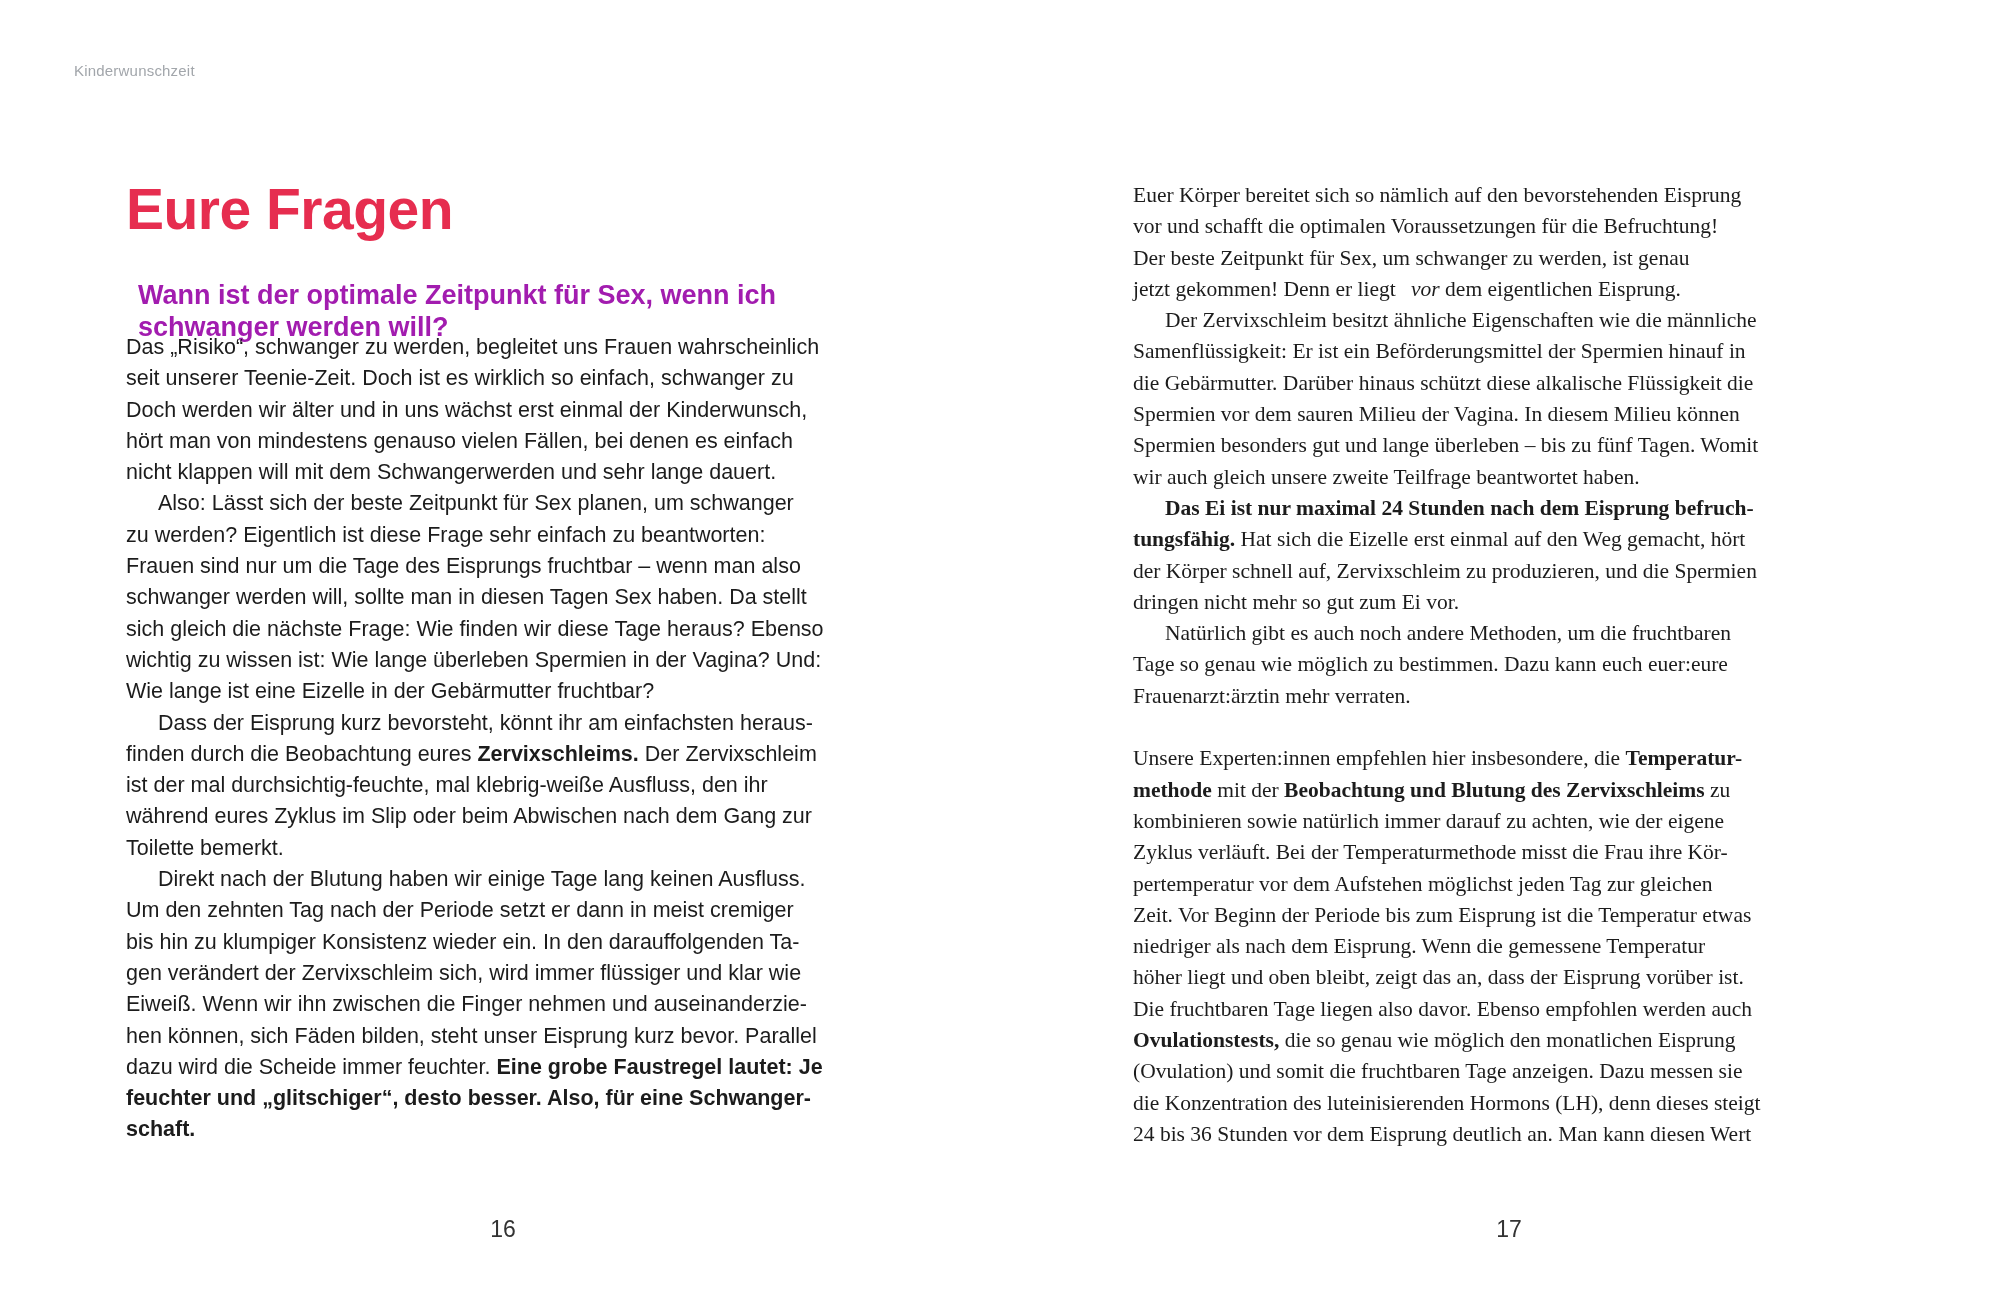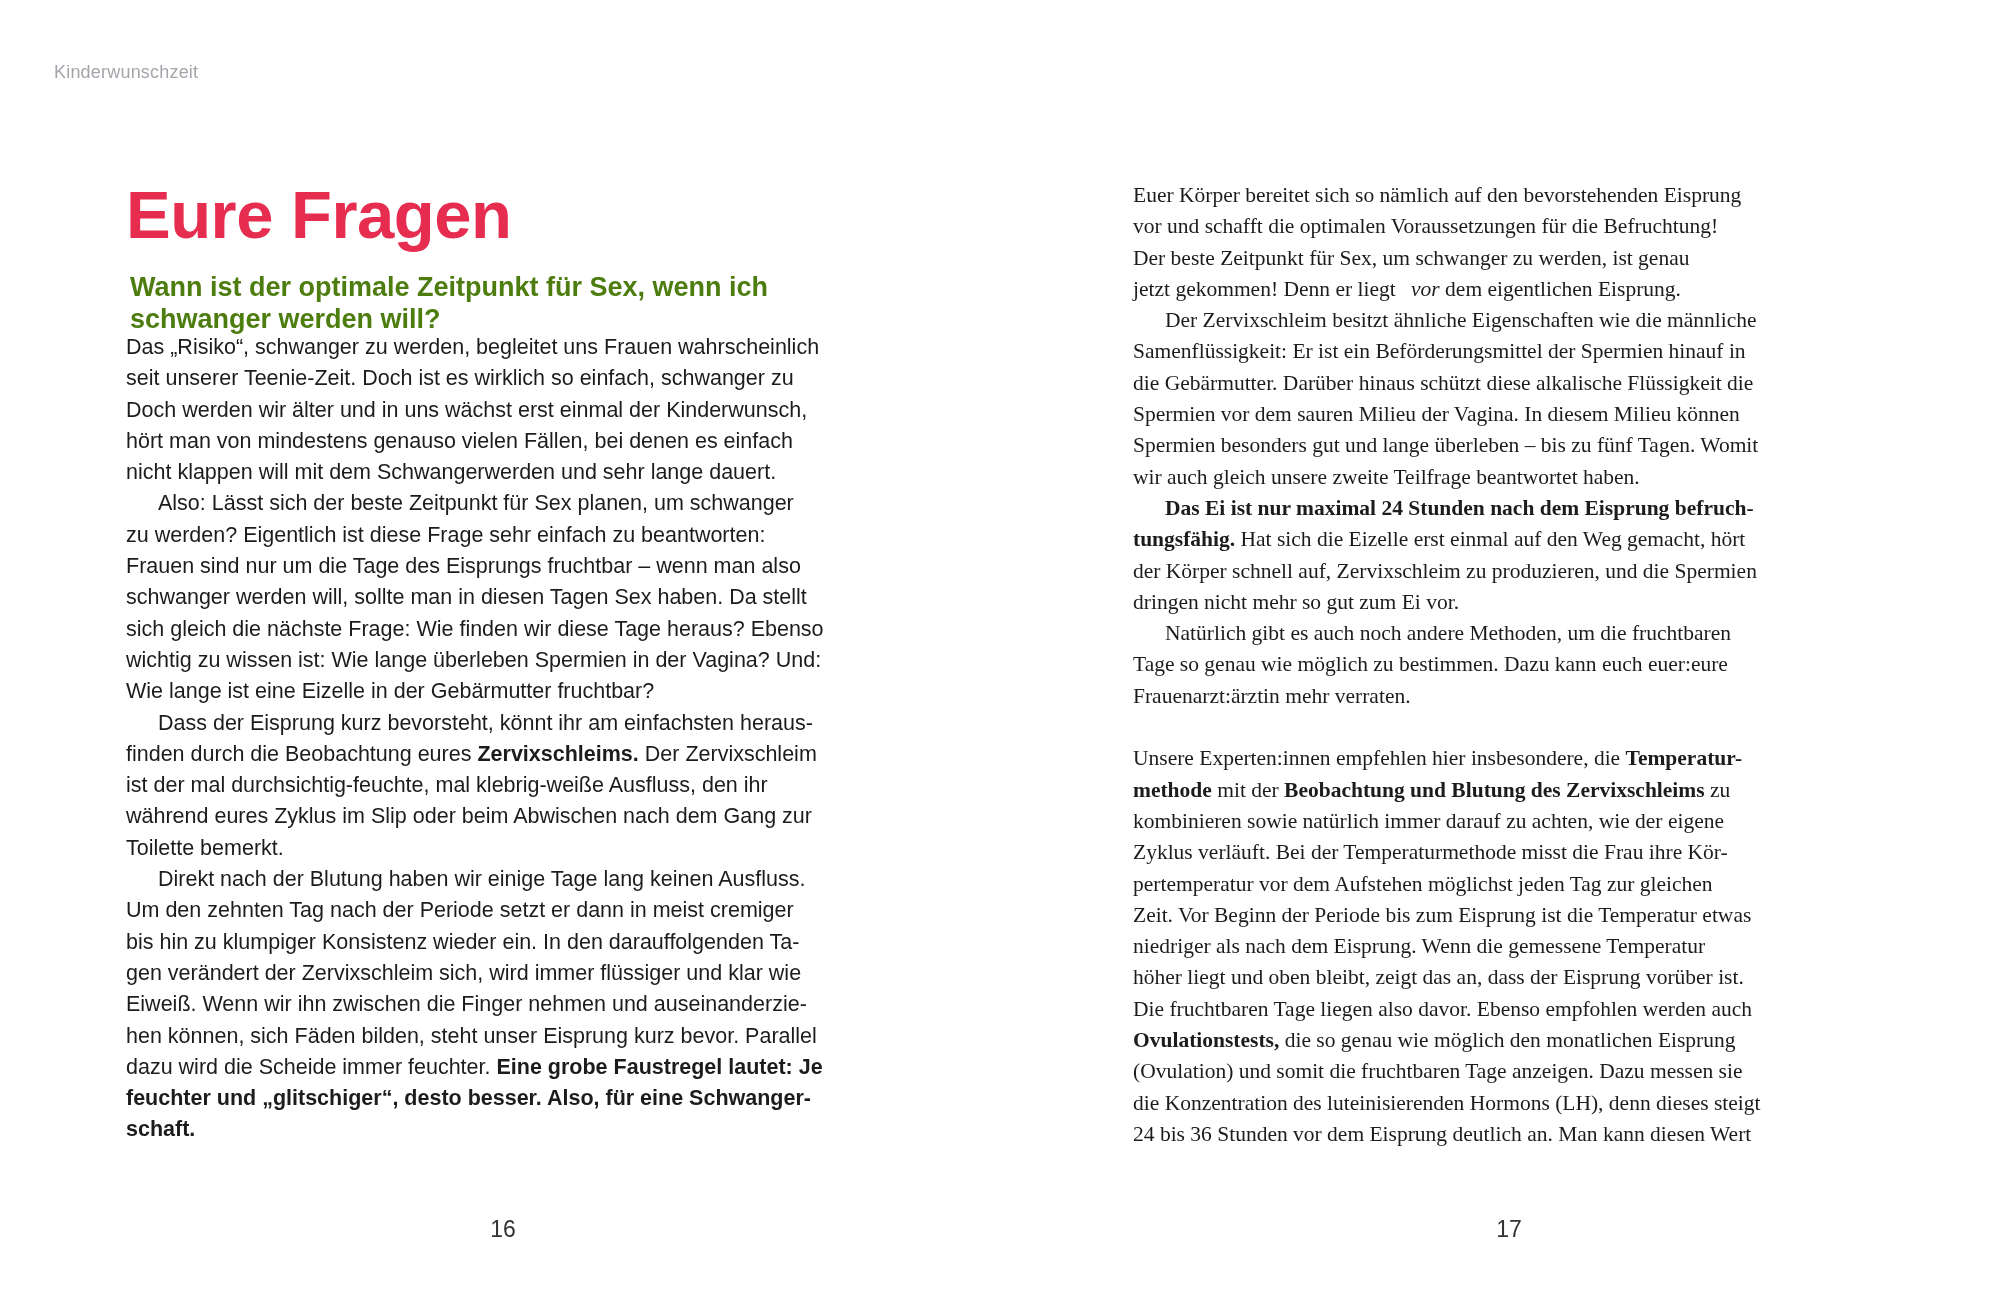--- a/index.html
+++ b/index.html
@@ -1,33 +1,33 @@
 <!DOCTYPE html>
 <html><head>
   <meta charset="utf-8">
   <style>
     html, body { margin: 0; padding: 0; }
     body {
       width: 2000px; height: 1312px; background: #ffffff; position: relative; overflow: hidden;
       font-family: "Liberation Sans", "DejaVu Sans", sans-serif; color: #1c1c1c;
     }
     .running-head {
-      position: absolute; left: 54px; top: 62px;
-      font-size: 18px; color: #a2a6ab; letter-spacing: 0.2px;
+      position: absolute; left: 74px; top: 62px;
+      font-size: 15px; color: #a2a6ab; letter-spacing: 0.2px;
     }
     .col { position: absolute; top: 0; width: 770px; }
     .col.left { left: 126px; }
     .col.right { left: 1133px; }
     .title {
       position: absolute; left: 0; top: 176px; margin: 0;
-      font-size: 67px; font-weight: bold; color: #e62d4f; letter-spacing: -0.5px; white-space: nowrap;
+      font-size: 57px; font-weight: bold; color: #e62d4f; letter-spacing: -0.5px; white-space: nowrap;
     }
     .subheading {
-      position: absolute; left: 0; top: 268px; margin: 4px; width: 770px;
-      font-size: 27px; font-weight: bold; color: #4d7c0f; line-height: 31.5px;
+      position: absolute; left: 0; top: 268px; margin: 12px; width: 770px;
+      font-size: 27px; font-weight: bold; color: #a21caf; line-height: 31.5px;
     }
     .body-text {
       position: absolute; left: 0; width: 770px;
       font-size: 21.5px; line-height: 31.3px; color: #1c1c1c;
     }
     .left .body-text { top: 332px; }
     .right .body-text { top: 180px; font-family: Liberation Serif, serif; }
     .body-text .line { display: block; white-space: nowrap; }
     .body-text .ind { padding-left: 32px; }
     b { font-weight: bold; }

